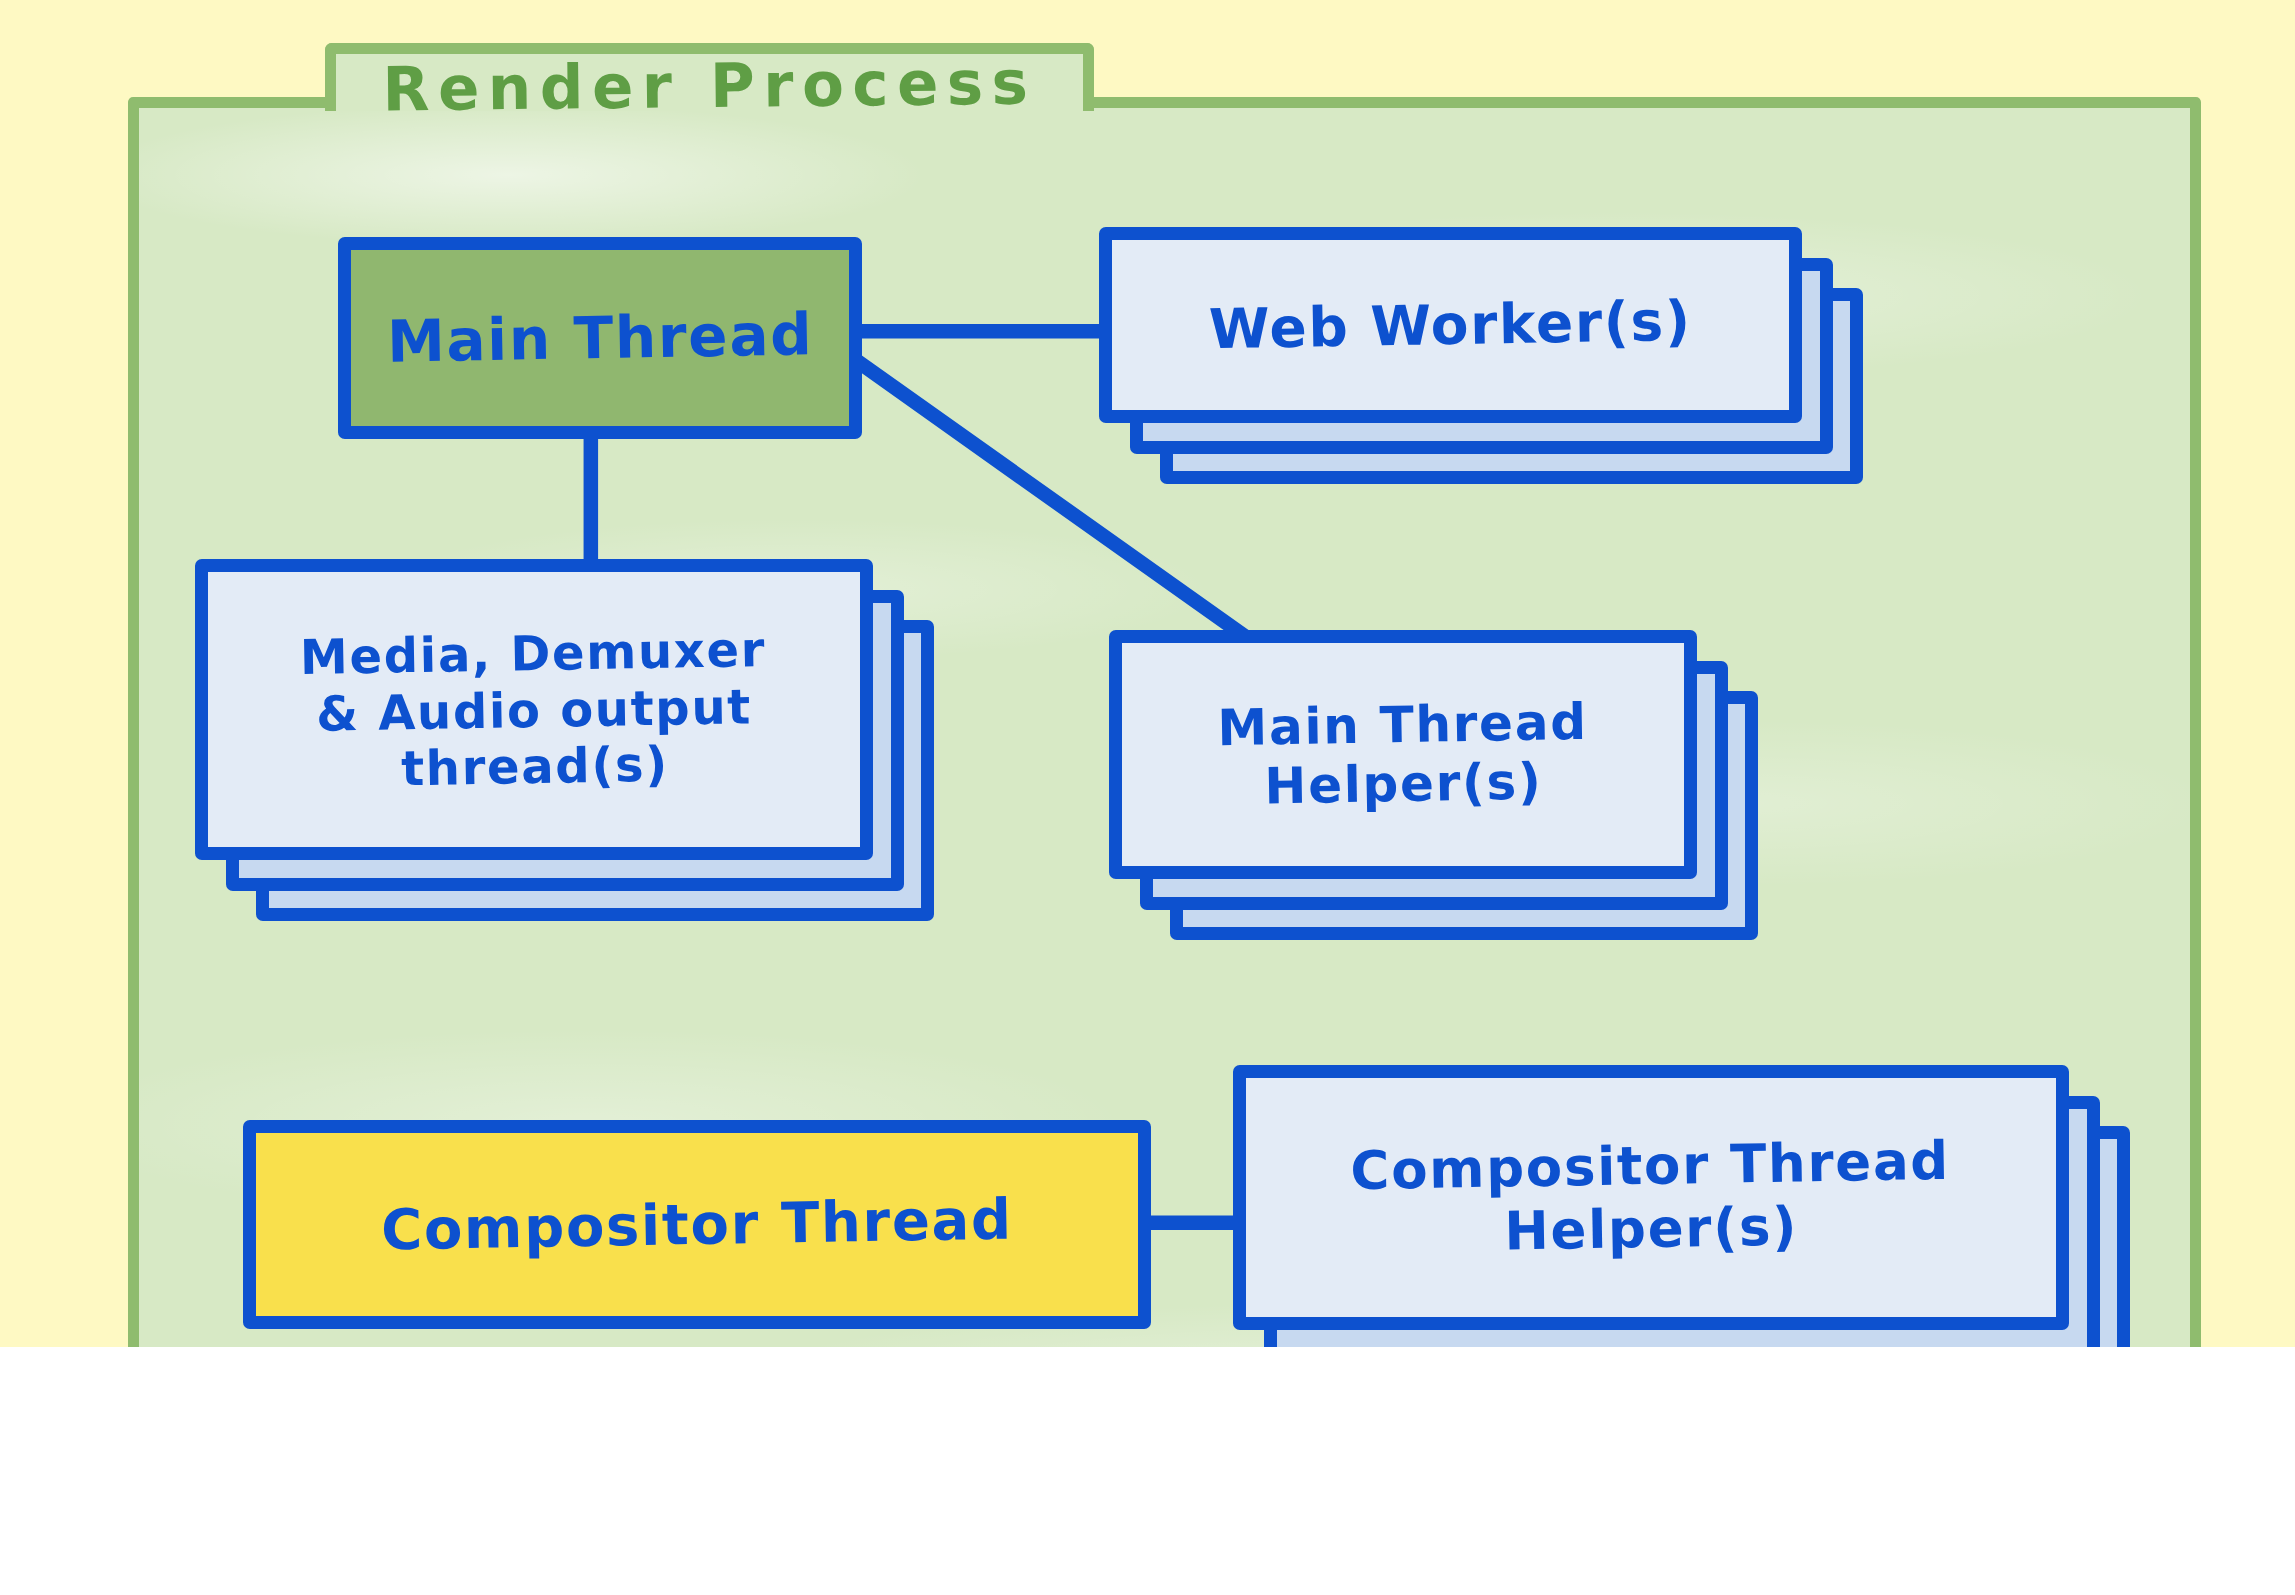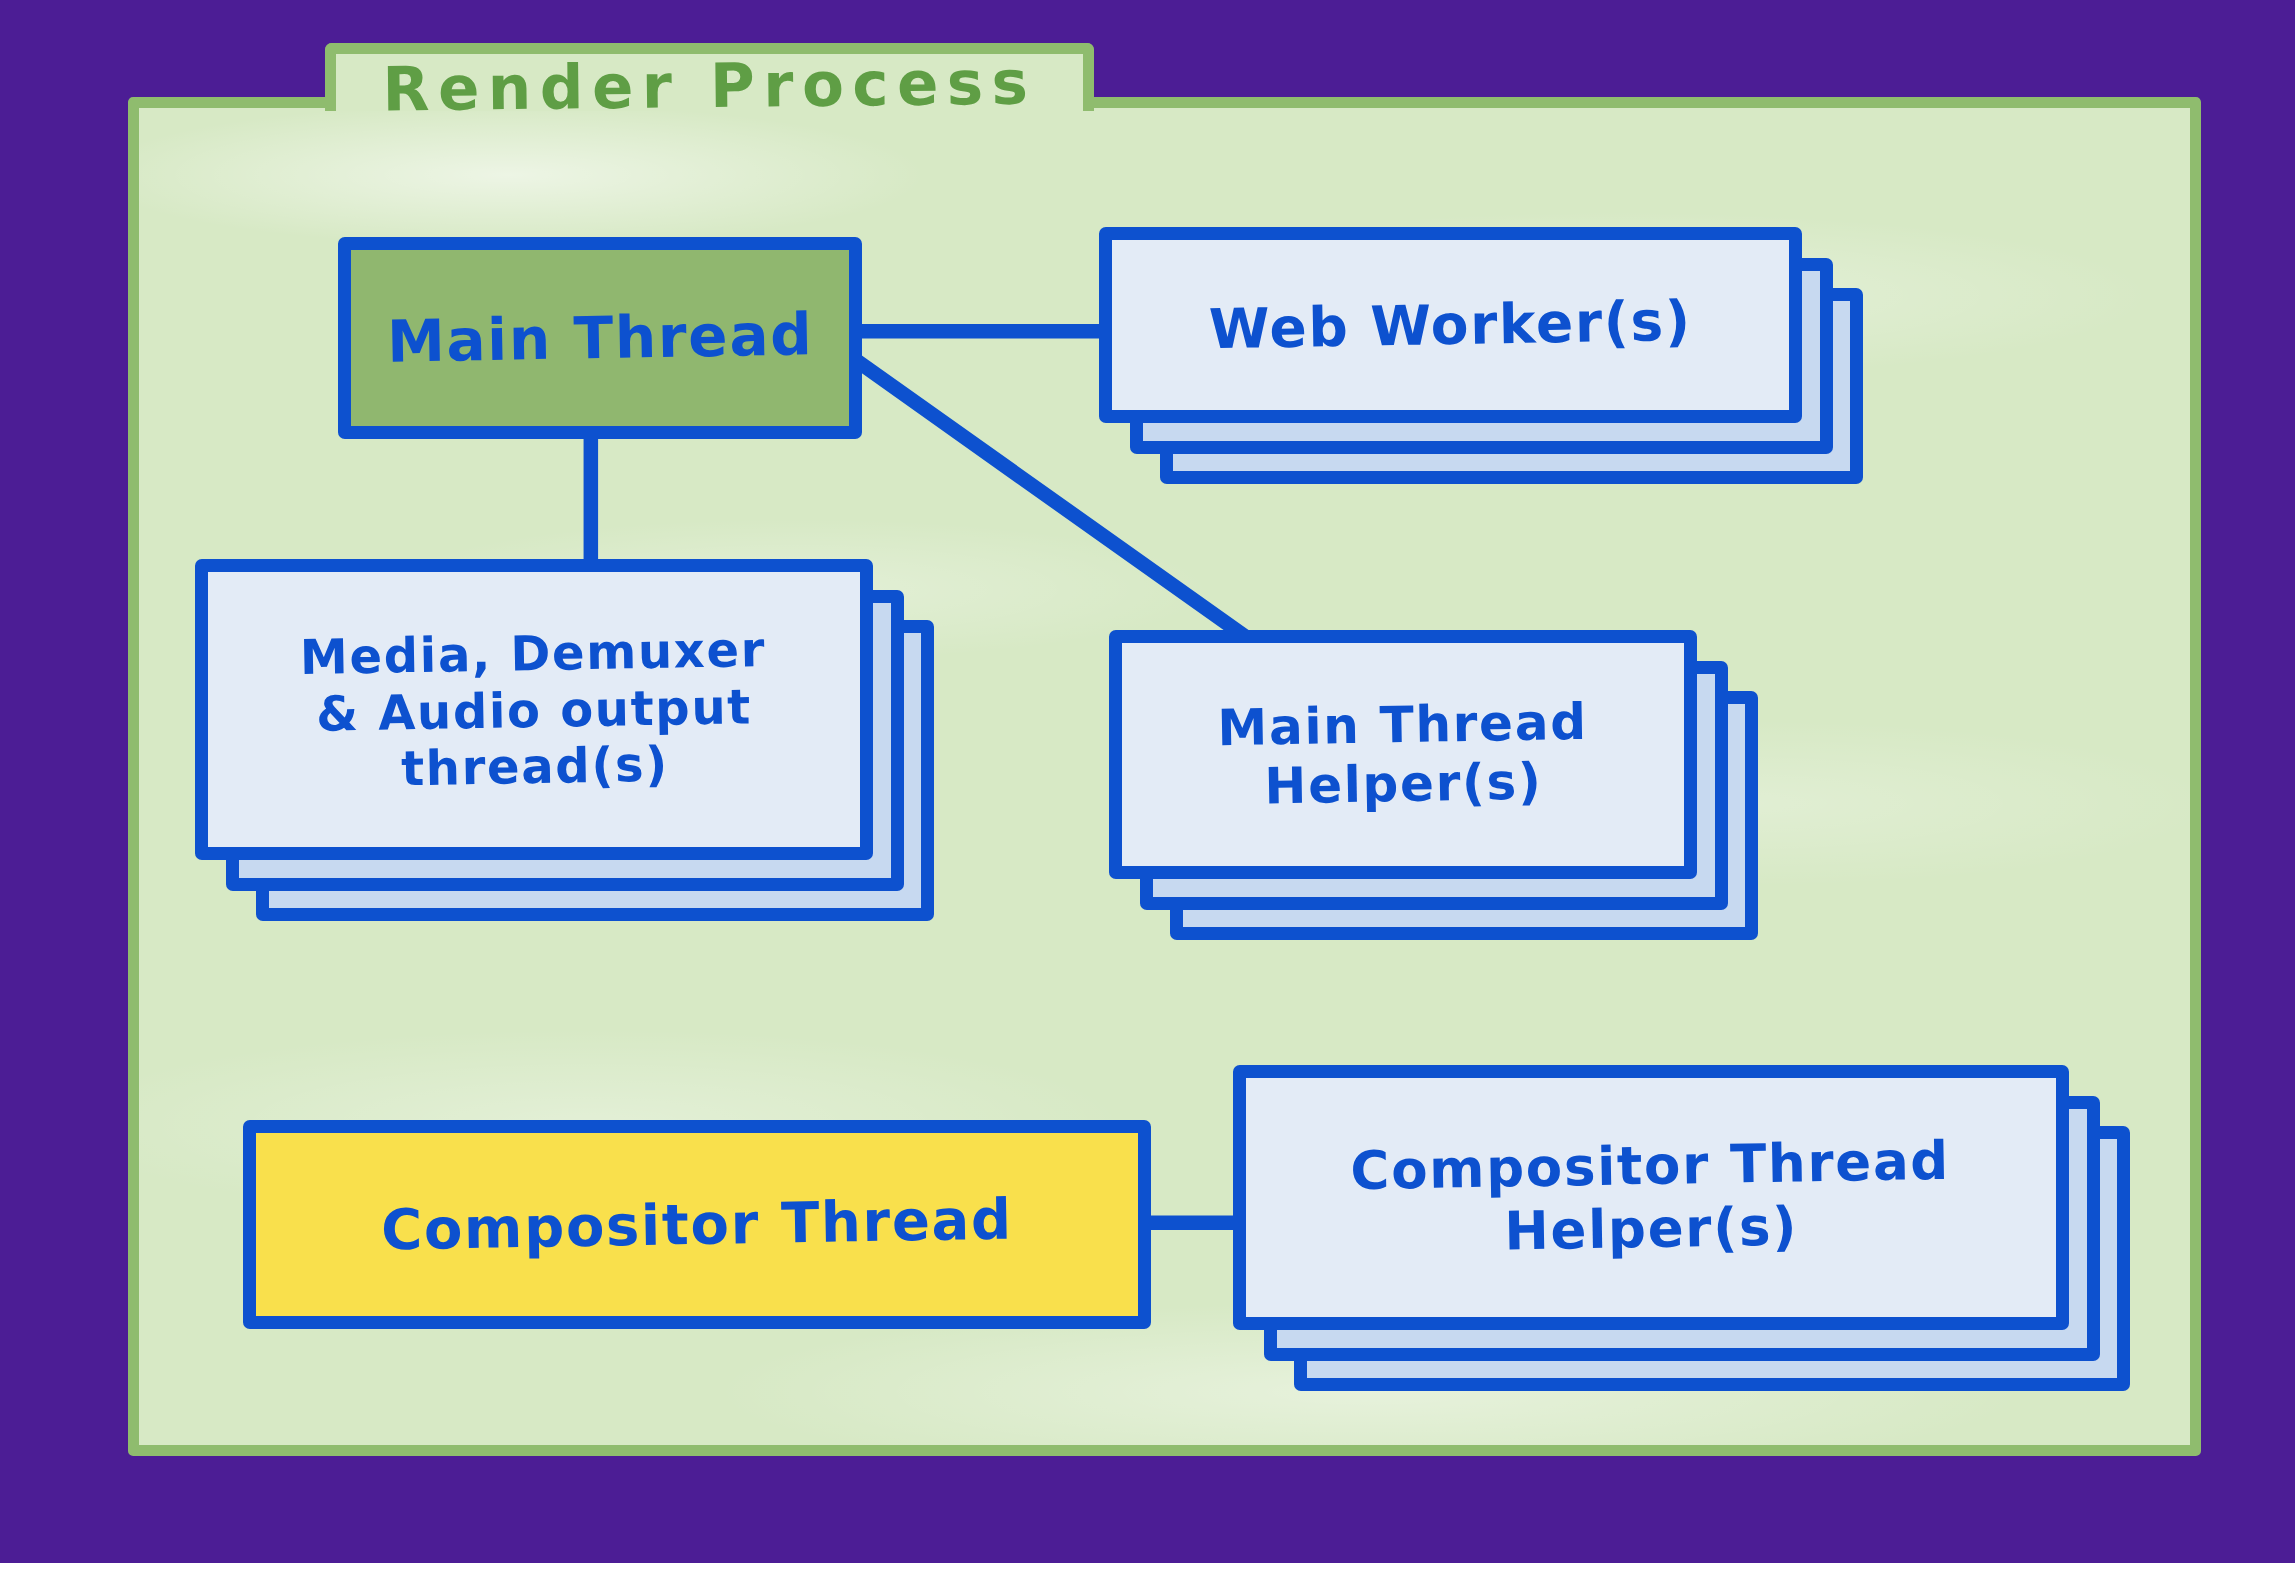--- a/index.html
+++ b/index.html
@@ -4,22 +4,22 @@
 <style>
   html, body {
     margin: 0;
     padding: 0;
     background: #ffffff;
     font-family: "DejaVu Sans", sans-serif;
   }
   .canvas {
     position: relative;
     width: 2295px;
-    height: 1563px;
-    background: #4c1d95;
+    height: 1347px;
+    background: #fef9c3;
     overflow: hidden;
   }
 
   
   .folder-body {
     position: absolute;
     left: 128px; top: 97px;
     width: 2073px; height: 1359px;
     box-sizing: border-box;
     background-color: var(--container-fill, #d7e9c5);

